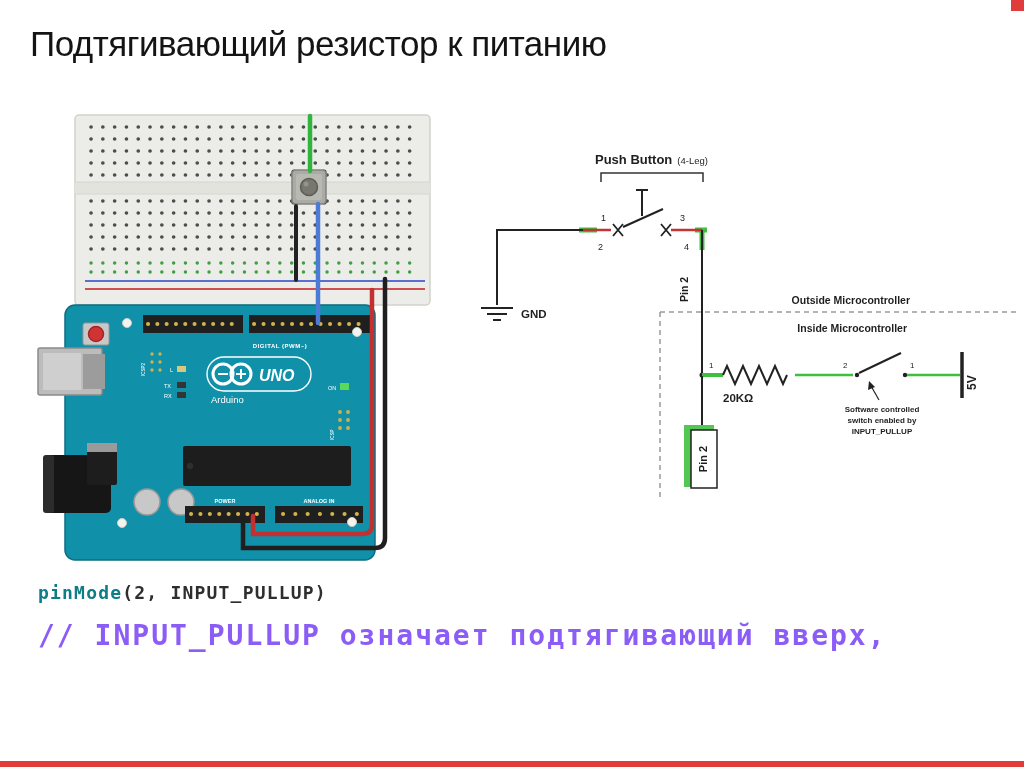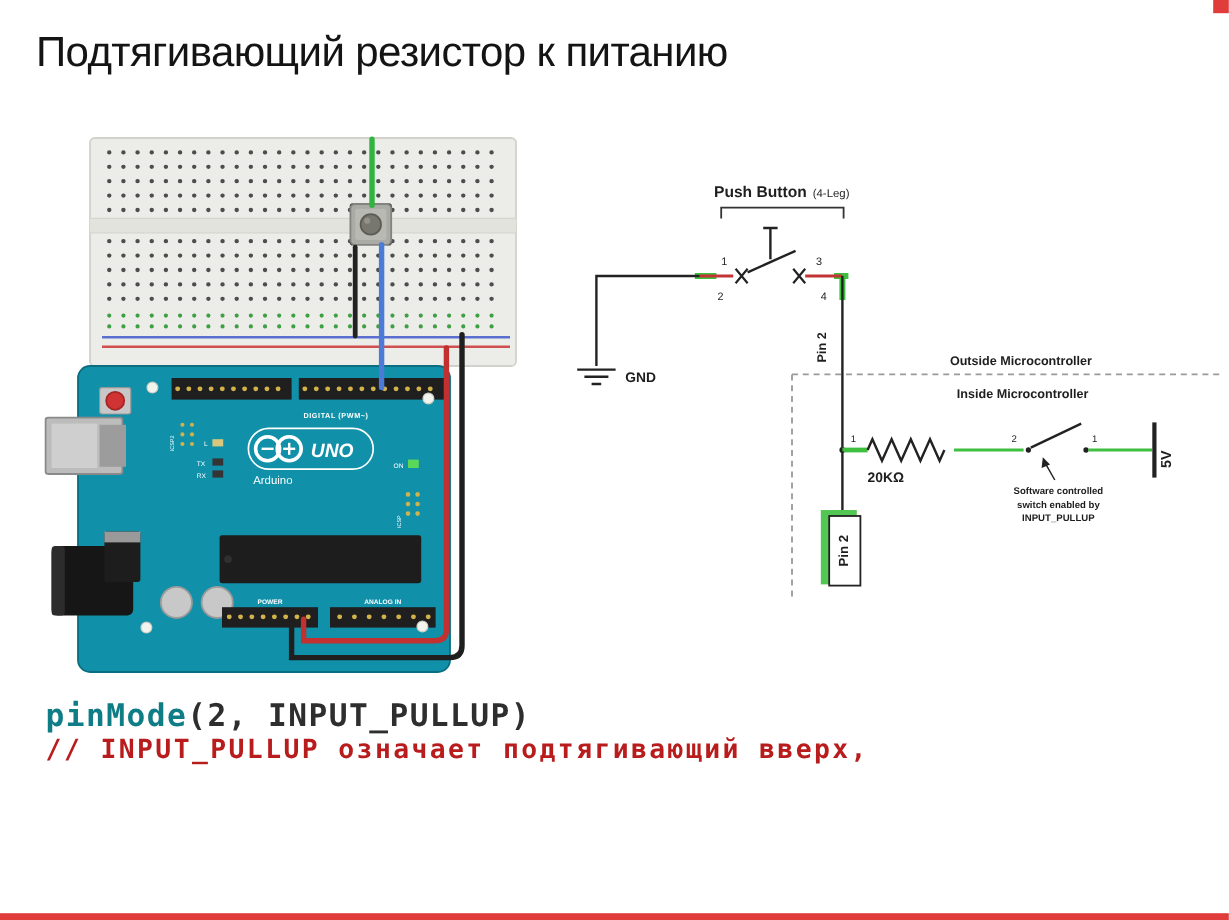--- a/index.html
+++ b/index.html
@@ -3,23 +3,23 @@
 <meta charset="utf-8">
 <style>
   *{margin:0;padding:0;box-sizing:border-box}
   html,body{width:1024px;height:767px}
   body{background:#fff;font-family:"Liberation Sans",sans-serif;position:relative;overflow:hidden}
   .slide{position:absolute;inset:0;background:#fff}
   .title{position:absolute;left:30px;top:24px;font-size:35px;font-weight:400;color:#141414;letter-spacing:-0.5px;white-space:nowrap}
   .scene{position:absolute;left:35px;top:110px;width:400px;height:460px}
   .schematic{position:absolute;left:455px;top:140px;width:565px;height:360px}
   .code{position:absolute;left:38px;top:583px;font-family:"DejaVu Sans Mono",monospace;font-weight:700}
-  .code-line{font-size:26px;line-height:1.15;color:#2e2e2e;letter-spacing:1.2px;white-space:nowrap}
+  .code-line{font-size:18px;line-height:1.15;color:#2e2e2e;letter-spacing:1.2px;margin-bottom:16px;white-space:nowrap}
   .code-line .kw{color:#0e7d85}
-  .code-comment{font-size:22px;line-height:1.15;color:#b91c1c;letter-spacing:2px;margin-bottom:14px;white-space:nowrap}
+  .code-comment{font-size:28px;line-height:1.15;color:#8b5cf6;letter-spacing:2px;margin-bottom:14px;white-space:nowrap}
   .corner-accent{position:absolute;top:0;right:0;width:13px;height:11px;background:#e03c3c}
   .bottom-bar{position:absolute;left:0;bottom:0;width:100%;height:6px;background:#e03c3c}
   .st{font-family:"Liberation Sans",sans-serif;fill:#1e1e1e}
   .sb{font-weight:700}
   .wt{font-family:"Liberation Sans",sans-serif;fill:#ffffff}
 </style>
 </head>
 <body>
 
 <div class="slide">

